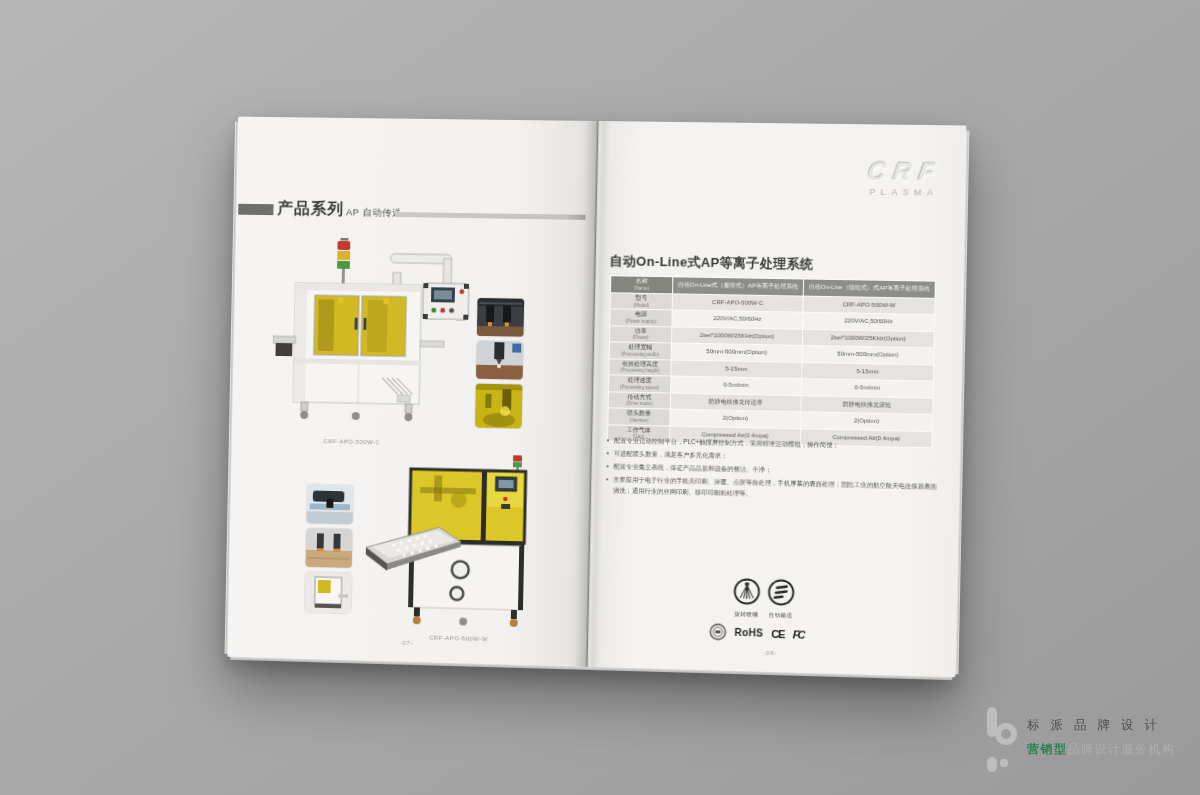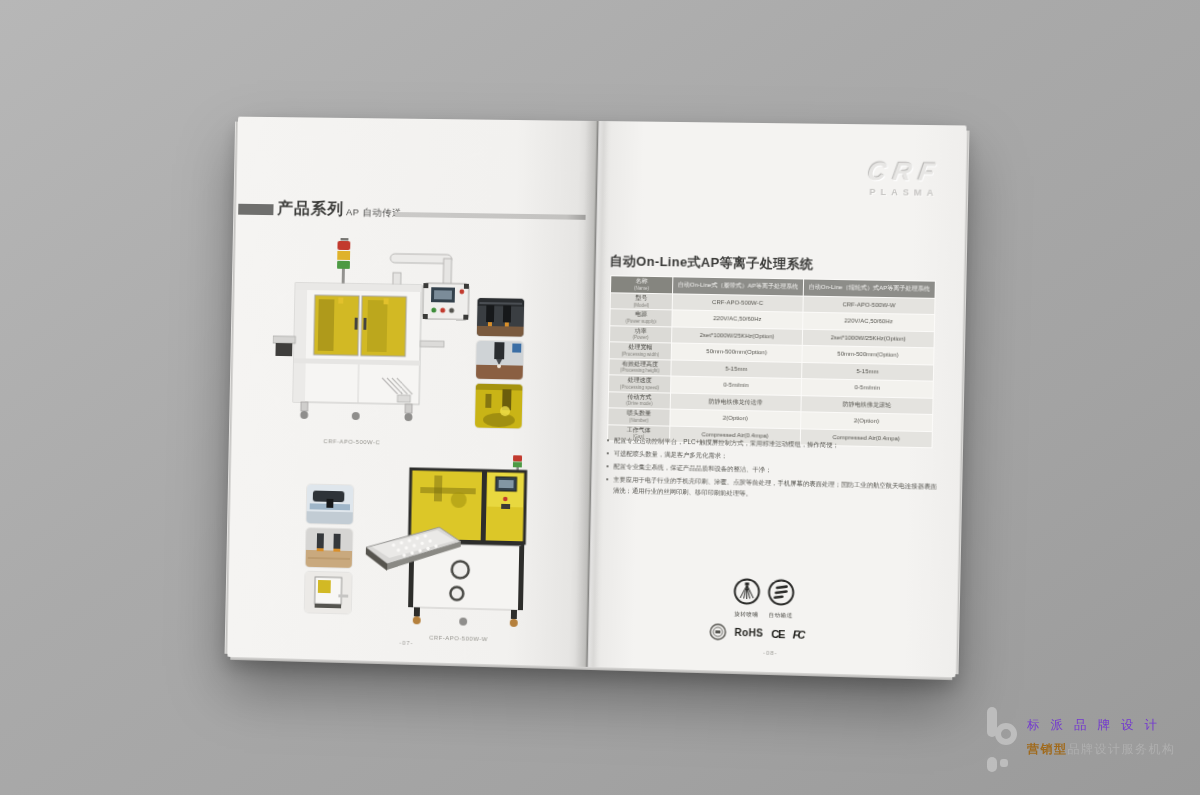--- a/index.html
+++ b/index.html
@@ -85,23 +85,23 @@
 
   
   .wm { position:absolute; right:28px; bottom:18px; width:185px; height:72px; opacity:.85; }
   .wm-logo { position:absolute; left:0; top:0; width:36px; height:70px; }
   .wm-stem { position:absolute; left:0; top:2px; width:10px; height:30px; border-radius:5px; background:#c3c3c3; }
   .wm-ring { position:absolute; left:8px; top:18px; width:22px; height:22px; border-radius:50%;
     border:6px solid #c3c3c3; }
   .wm-dash { position:absolute; left:0; top:52px; width:10px; height:15px; border-radius:5px; background:#c3c3c3; }
   .wm-dot { position:absolute; left:13px; top:54px; width:8px; height:8px; border-radius:3px; background:#c3c3c3; }
   .wm-text { position:absolute; left:40px; top:12px; white-space:nowrap; }
-  .wm-line1 { font-size:12.5px; color:#6d28d9; letter-spacing:11px; }
+  .wm-line1 { font-size:12.5px; color:#404040; letter-spacing:11px; }
   .wm-line2 { margin-top:7px; font-size:12px; color:#b3b3b3; letter-spacing:1.5px; }
-  .wm-line2 b { color:#a16207; font-weight:bold; }
+  .wm-line2 b { color:#15803d; font-weight:bold; }
 </style>
 </head>
 <body>
 
 <div class="book">
 
   <div class="page page-left">
     <div class="sec-bar"></div>
     <div class="sec-title">产品系列</div>
     <div class="sec-sub">AP 自动传送</div>

